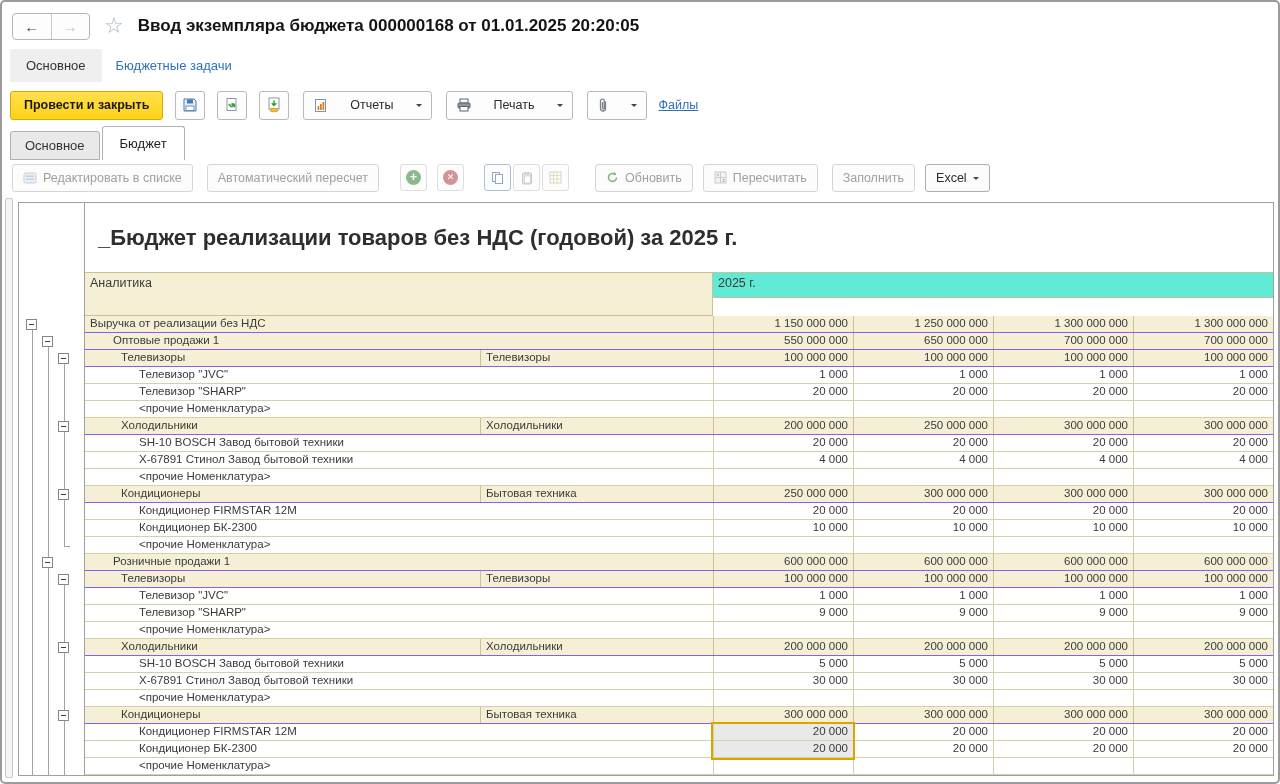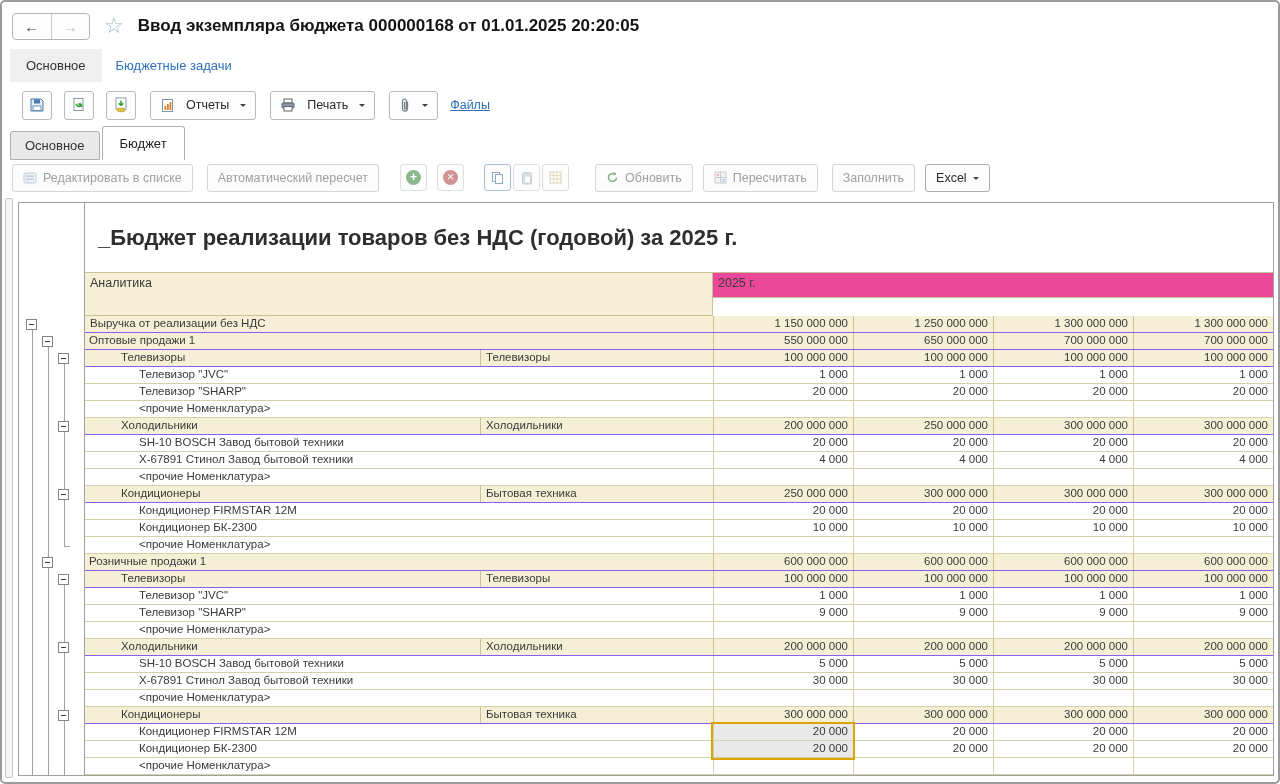--- a/index.html
+++ b/index.html
@@ -18,21 +18,21 @@
 
   
   .navtabs{position:absolute;left:8px;top:47px;height:33px;display:flex;align-items:stretch;}
   .navtab-active{background:#efefef;padding:0 16px;display:flex;align-items:center;font-size:13px;color:#333;}
   .navlink{display:flex;align-items:center;margin-left:14px;font-size:13px;color:#2e71b8;cursor:pointer;}
 
   
   .cmdbar{position:absolute;left:8px;top:88px;height:30px;display:flex;align-items:center;}
   .btn-yellow{height:29px;padding:0 13px;background:linear-gradient(#ffe14d,#ffd117);border:1px solid #d7ab00;border-radius:3px;font-size:12.5px;font-weight:700;color:#1a1a1a;display:flex;align-items:center;cursor:pointer;}
   .icbtn{width:30px;height:29px;margin-left:12px;border:1px solid #b9b9b9;border-radius:3px;background:#fdfdfd;display:flex;align-items:center;justify-content:center;cursor:pointer;}
-  .txtbtn{height:29px;margin-left:14px;padding:0 9px;border:1px solid #b9b9b9;border-radius:3px;background:#fdfdfd;display:flex;align-items:center;gap:11px;font-size:12.5px;color:#2b2b2b;cursor:pointer;}
+  .txtbtn{height:29px;margin-left:14px;padding:0 9px;border:1px solid #b9b9b9;border-radius:3px;background:#fdfdfd;display:flex;align-items:center;gap:22px;font-size:12.5px;color:#2b2b2b;cursor:pointer;}
   .caret{width:0;height:0;border:3.5px solid transparent;border-top-color:#444;margin-top:4px;}
   .cmdlink{margin-left:12px;font-size:12.5px;color:#2e71b8;text-decoration:underline;cursor:pointer;}
 
   
   .formtabs{position:absolute;left:8px;top:124px;height:34px;display:flex;align-items:flex-end;}
   .ftab{border:1px solid #b0b0b0;border-radius:3px 3px 0 0;padding:0 14px;font-size:13px;display:flex;align-items:center;cursor:pointer;}
   .ftab.inactive{height:29px;background:#e9e9e9;color:#333;border-bottom:1px solid #b0b0b0;}
   .ftab.active{height:34px;background:#fff;color:#222;border-bottom:none;margin-left:2px;padding:0 17px;}
 
   
@@ -50,36 +50,36 @@
   .leftstrip{position:absolute;left:3px;top:196px;width:8px;height:580px;border:1px solid #c6c6c6;border-radius:2px;background:#f5f5f5;}
   .sheet{position:absolute;left:16px;top:200px;width:1256px;height:574px;border:1px solid #9f9f9f;background:#fff;}
   .treecol{position:absolute;left:0;top:0;width:66px;height:572px;border-right:1px solid #9f9f9f;background:#fff;}
   .tree-box{position:absolute;width:11px;height:11px;border:1px solid #858585;background:#fff;z-index:3;}
   .tree-box::after{content:"";position:absolute;left:2px;right:2px;top:4px;height:1px;background:#3d3d3d;}
   .tvline{position:absolute;width:1px;background:#a3a3a3;}
   .thline{position:absolute;height:1px;background:#a3a3a3;}
 
   .titlecell{position:absolute;left:66px;top:0;width:1188px;height:70px;border-bottom:1px solid #c9c295;display:flex;align-items:center;padding-left:13px;font-size:22px;font-weight:700;color:#2e2e2e;white-space:nowrap;}
   .hdr-analytics{position:absolute;left:66px;top:70px;width:628px;height:43px;background:#f5f0d5;border-right:1px solid #c9c295;border-bottom:1px solid #c9c295;padding:3px 0 0 5px;font-size:12.5px;color:#3a3a3a;}
-  .hdr-year{position:absolute;left:694px;top:70px;width:560px;height:25px;background:#ec4899;border-bottom:1px solid #c9c295;padding:3px 0 0 5px;font-size:12.5px;color:#3a3a3a;}
+  .hdr-year{position:absolute;left:694px;top:70px;width:560px;height:25px;background:#5eead4;border-bottom:1px solid #c9c295;padding:3px 0 0 5px;font-size:12.5px;color:#3a3a3a;}
   .hdr-quarters{position:absolute;left:694px;top:95px;width:560px;height:18px;display:flex;border-bottom:1px solid #c9c295;background:#f5f0d5;}
   .qcell{width:140px;font-size:11.5px;color:#3a3a3a;padding-left:5px;line-height:16px;border-left:1px solid #c9c295;}
   .qcell:first-child{border-left:none;}
 
   .rowsbox{position:absolute;left:66px;top:113px;width:1188px;}
   .srow{display:flex;height:17px;border-bottom:1px solid #d6d0a8;background:#fff;}
   .srow.group{background:#f5f0d5;border-bottom:1px solid #8b5cf6;}
   .lbl{font-size:11.5px;line-height:15px;color:#3a3a3a;white-space:nowrap;overflow:hidden;}
   .lbl.full{width:628px;}
   .lbl.split{width:395px;}
   .lbl2{width:233px;border-left:1px solid #c9c295;padding-left:5px;font-size:11.5px;line-height:15px;color:#3a3a3a;white-space:nowrap;overflow:hidden;}
   .val{width:140px;border-left:1px solid #d6d0a8;text-align:right;padding-right:5px;font-size:11.5px;line-height:15px;color:#3a3a3a;white-space:nowrap;}
   .srow.group .val{border-left:1px solid #c9c295;}
   .val.selected{background:#e9e9e9;}
-  .ind1{padding-left:5px;}.ind2{padding-left:4px;}.ind3{padding-left:36px;}.ind4{padding-left:54px;}
+  .ind1{padding-left:5px;}.ind2{padding-left:28px;}.ind3{padding-left:36px;}.ind4{padding-left:54px;}
   .selrect{position:absolute;border:2px solid #dba400;z-index:4;pointer-events:none;}
 </style>
 </head>
 <body>
 
 <div class="window">
 
   <div class="titlebar">
     <div class="navgroup">
       <div class="navbtn back">
@@ -92,20 +92,21 @@
     <div class="star">☆</div>
     <div class="wtitle">Ввод экземпляра бюджета 000000168 от 01.01.2025 20:20:05</div>
   </div>
 
   <div class="navtabs">
     <div class="navtab-active">Основное</div>
     <div class="navlink">Бюджетные задачи</div>
   </div>
 
   <div class="cmdbar">
+    <div class="btn-yellow">Провести и закрыть</div>
 
     <div class="icbtn">
       <svg width="16" height="16" viewBox="0 0 16 16">
           <path d="M2 2 h10 l2 2 v10 H2 z" fill="#e8eef6" stroke="#4a79ad"></path>
           <rect x="5" y="2.5" width="6" height="4" fill="#4a79ad"></rect>
           <rect x="4" y="9" width="8" height="4.5" fill="#fff" stroke="#4a79ad" stroke-width="0.8"></rect>
         </svg>
     </div>
 
     <div class="icbtn">

